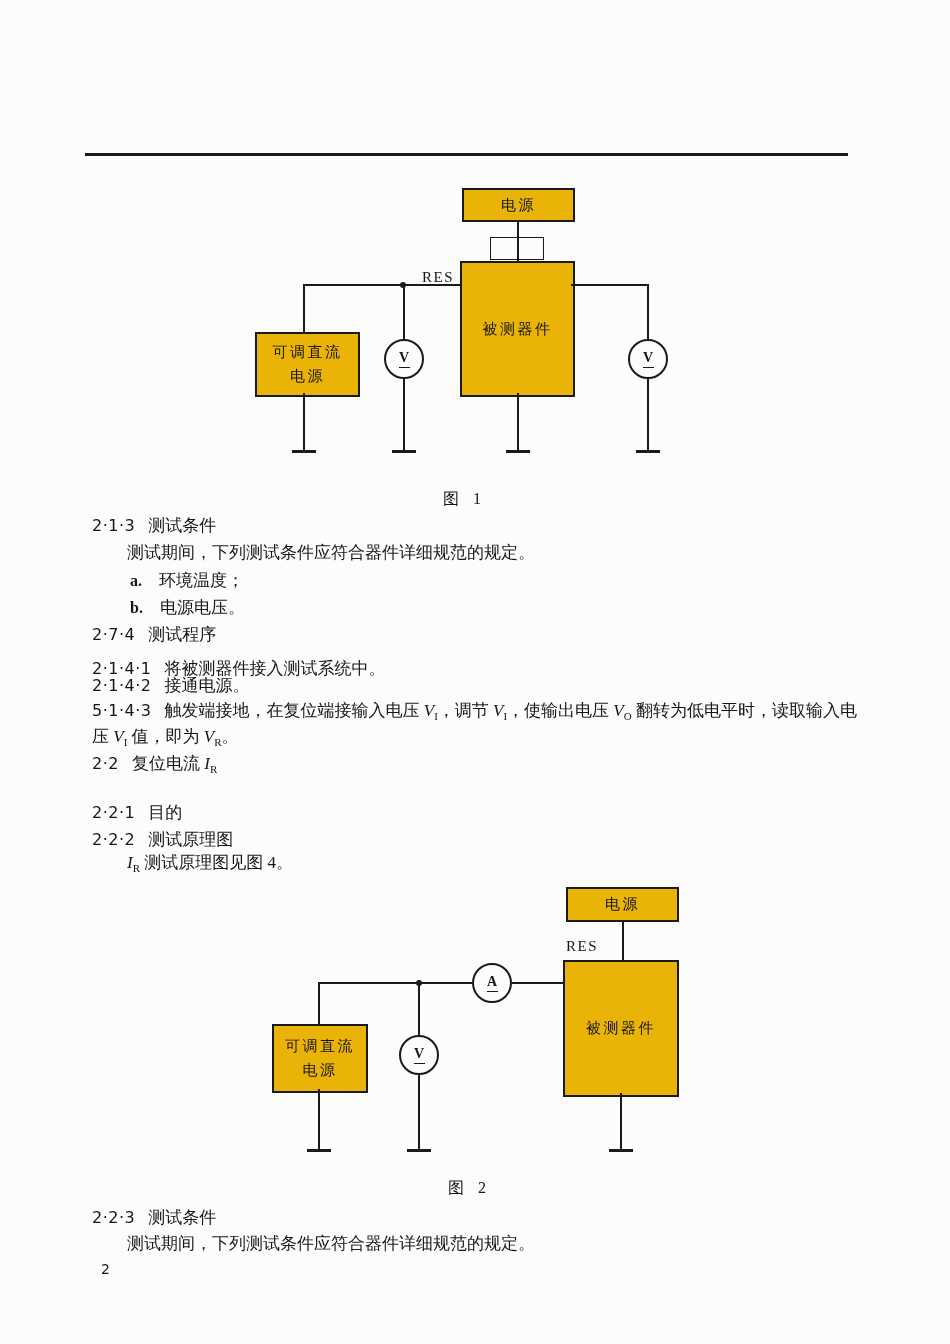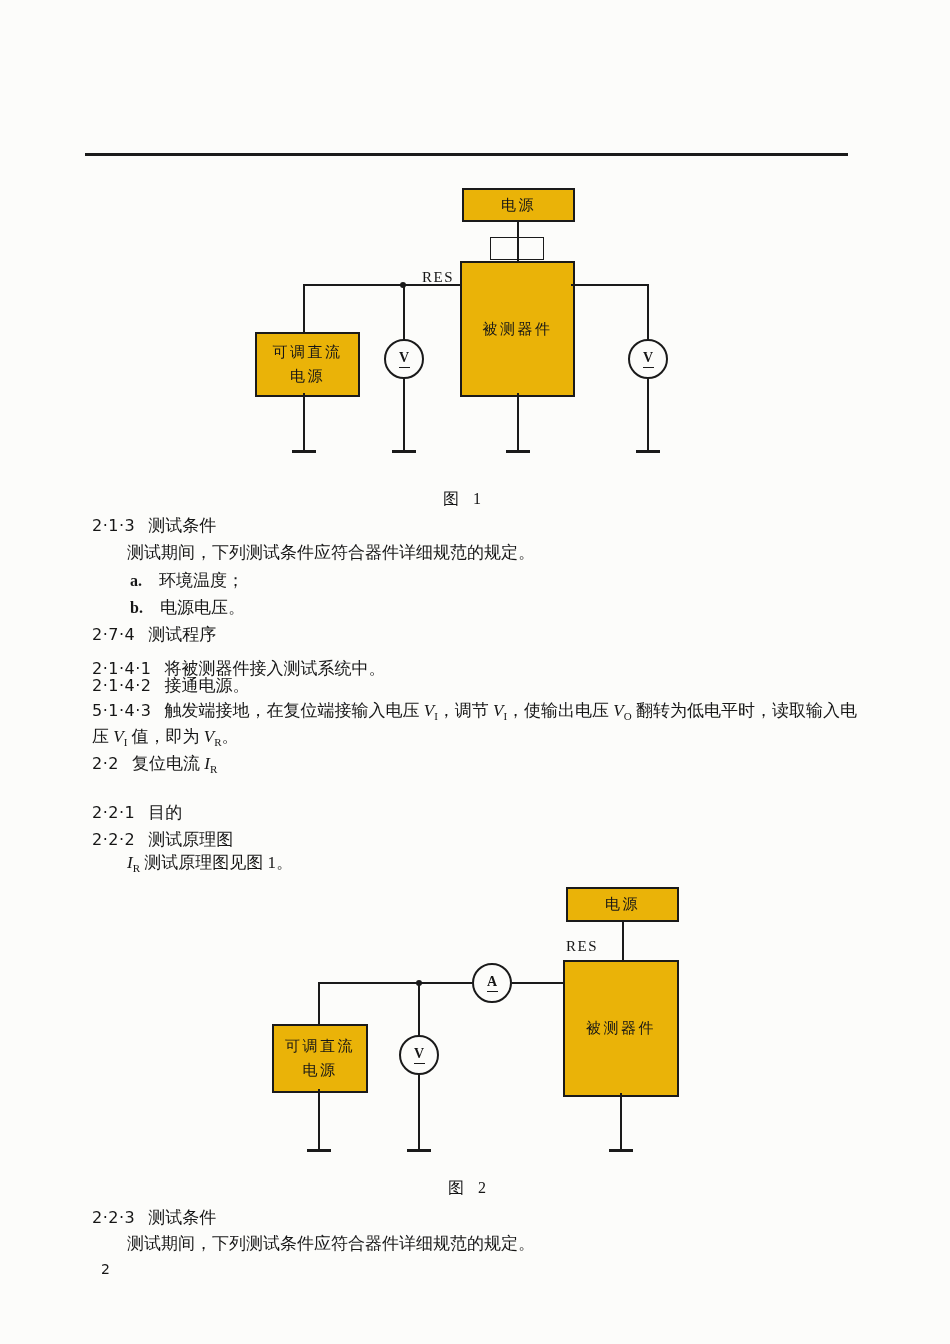--- a/index.html
+++ b/index.html
@@ -120,21 +120,21 @@
 
   <div class="line" style="left:92px;top:726px;"><span>压 </span><span class="v">V</span><sub class="s">I</sub><span> 值，即为 </span><span class="v">V</span><sub class="s">R</sub><span>。</span></div>
 
   <div class="line" style="left:92px;top:753px;"><span class="num">2·2</span><span>复位电流 </span><span class="v">I</span><sub class="s">R</sub></div>
 
   <div class="line" style="left:92px;top:802px;"><span class="num">2·2·1</span><span>目的</span></div>
 
 
   <div class="line" style="left:92px;top:829px;"><span class="num">2·2·2</span><span>测试原理图</span></div>
 
-  <div class="line" style="left:127px;top:852px;"><span class="v">I</span><sub class="s">R</sub><span> 测试原理图见图 1。</span></div>
+  <div class="line" style="left:127px;top:852px;"><span class="v">I</span><sub class="s">R</sub><span> 测试原理图见图 4。</span></div>
 
   <div class="cbox" style="left:566px;top:887px;width:109px;height:31px;">
     <span class="bl">电源</span>
   </div>
   <div class="wv" style="left:622px;top:922px;height:38px;"></div>
 
   <div class="res" style="left:566px;top:938px;">RES</div>
 
   <div class="cbox" style="left:563px;top:960px;width:112px;height:133px;">
     <span class="bl">被测器件</span>

